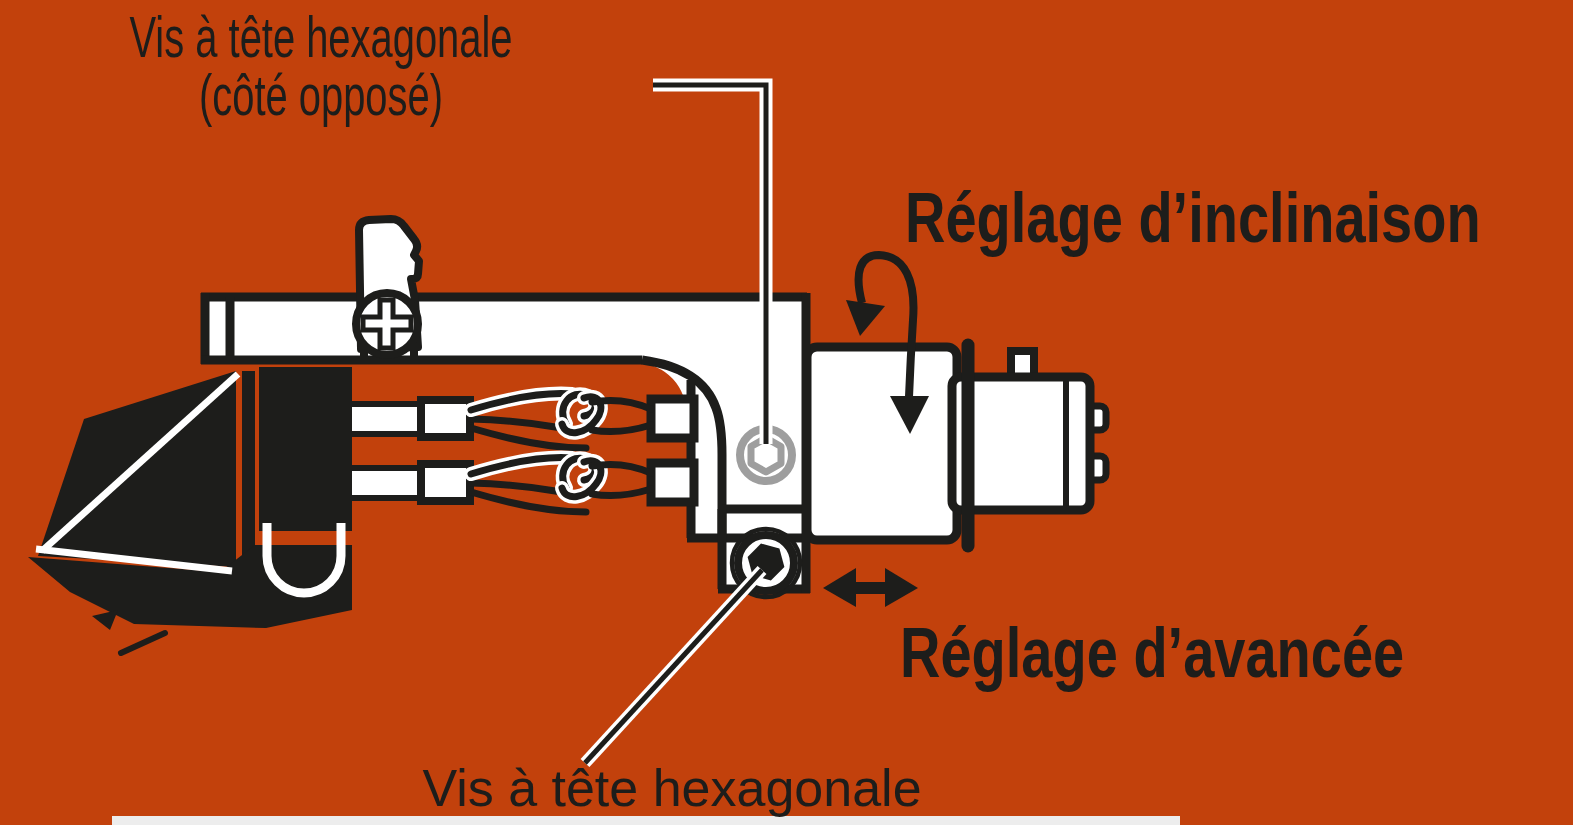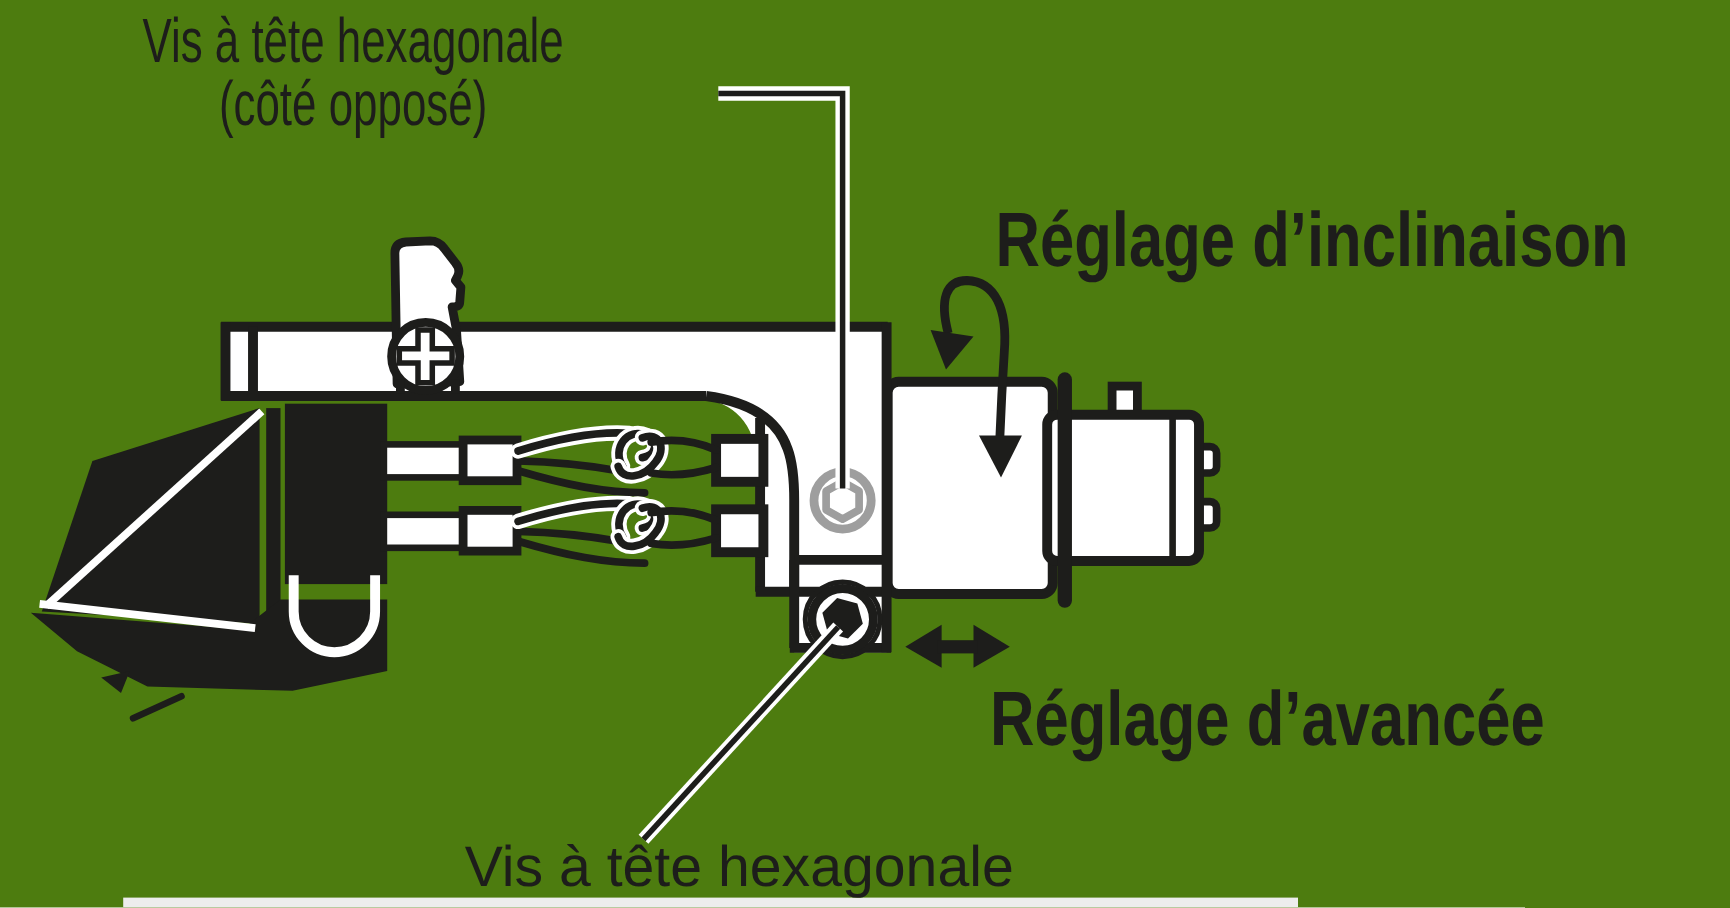--- a/index.html
+++ b/index.html
@@ -1,16 +1,16 @@
 <!DOCTYPE html>
 <html><head>
 <meta charset="utf-8">
 <style>
   html,body{margin:0;padding:0;background:#fff;}
-  #stage{position:relative;width:1573px;height:825px;background:#4d7c0f;overflow:hidden;
+  #stage{position:relative;width:1573px;height:825px;background:#c2410c;overflow:hidden;
          font-family:"Liberation Sans","DejaVu Sans",sans-serif;color:#1d1d1b;}
   #drawing{position:absolute;left:0;top:0;width:1573px;height:825px;}
   .lbl{position:absolute;white-space:nowrap;color:#1d1d1b;}
   .lbl-regular{font-weight:400;}
   .lbl-bold{font-weight:700;}
   #label-hex-top{left:41px;top:8px;width:560px;text-align:center;font-size:57px;line-height:58px;
                  transform:scaleX(.70);transform-origin:50% 0;}
   #label-tilt{left:905px;top:178px;font-size:70px;letter-spacing:0px;
               transform:scaleX(.80);transform-origin:0 0;}
   #label-advance{left:900px;top:613px;font-size:70px;

